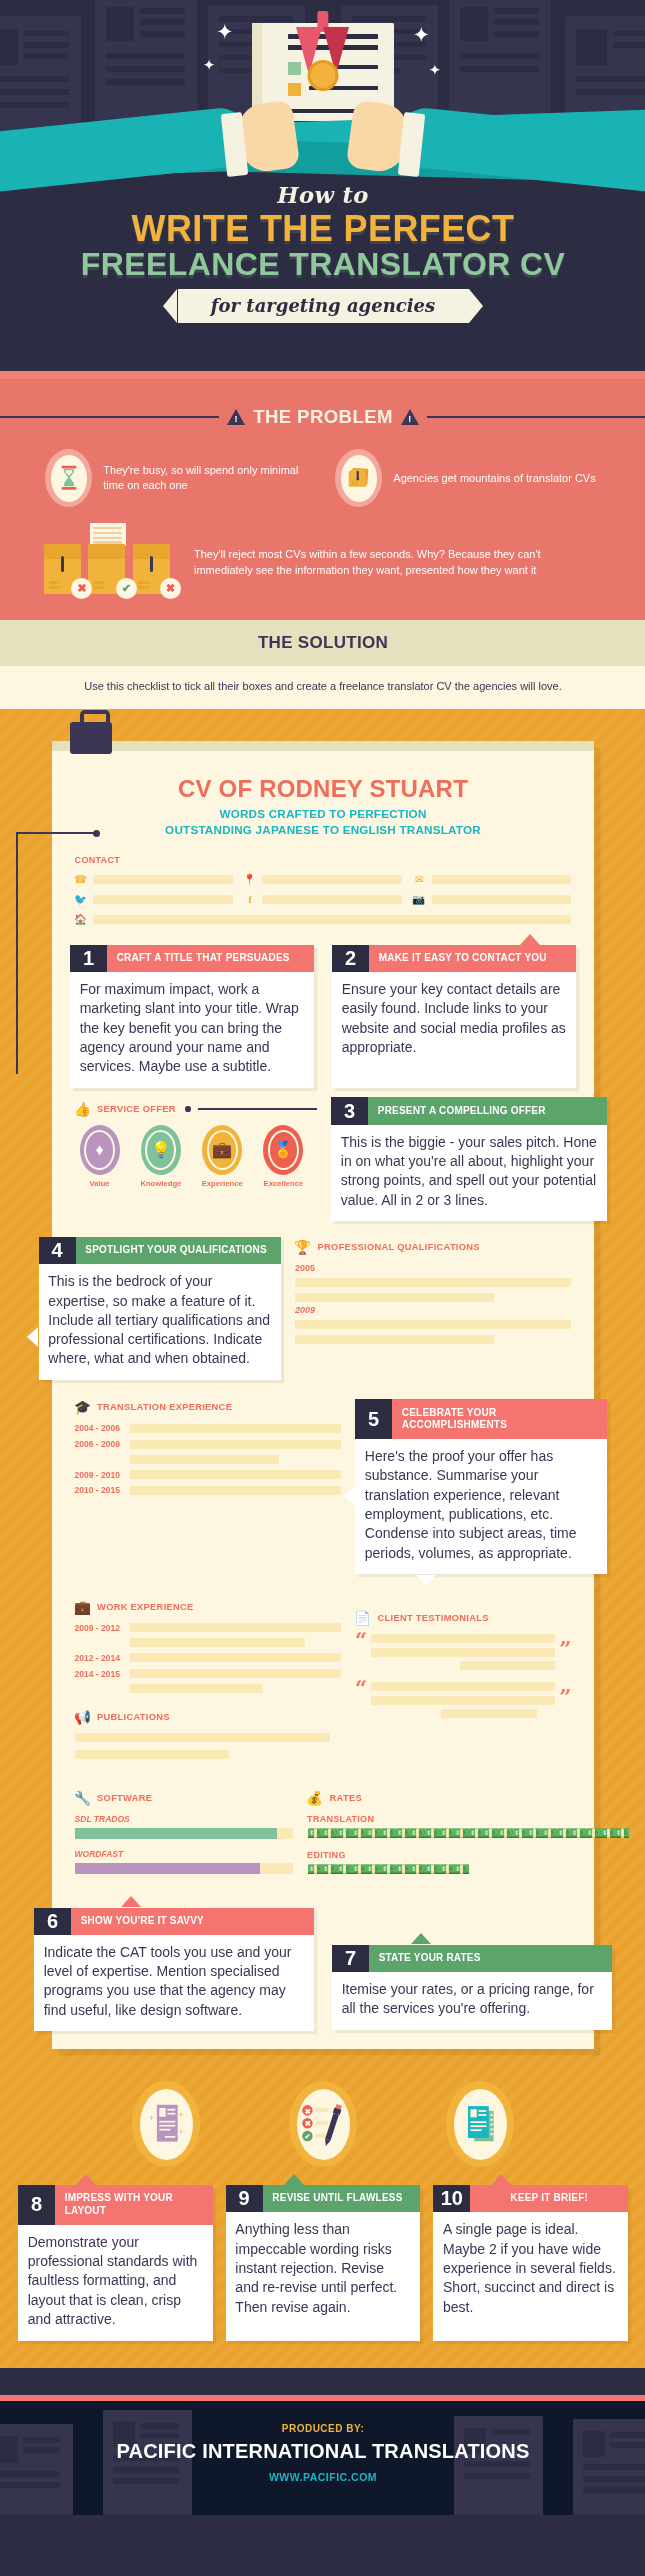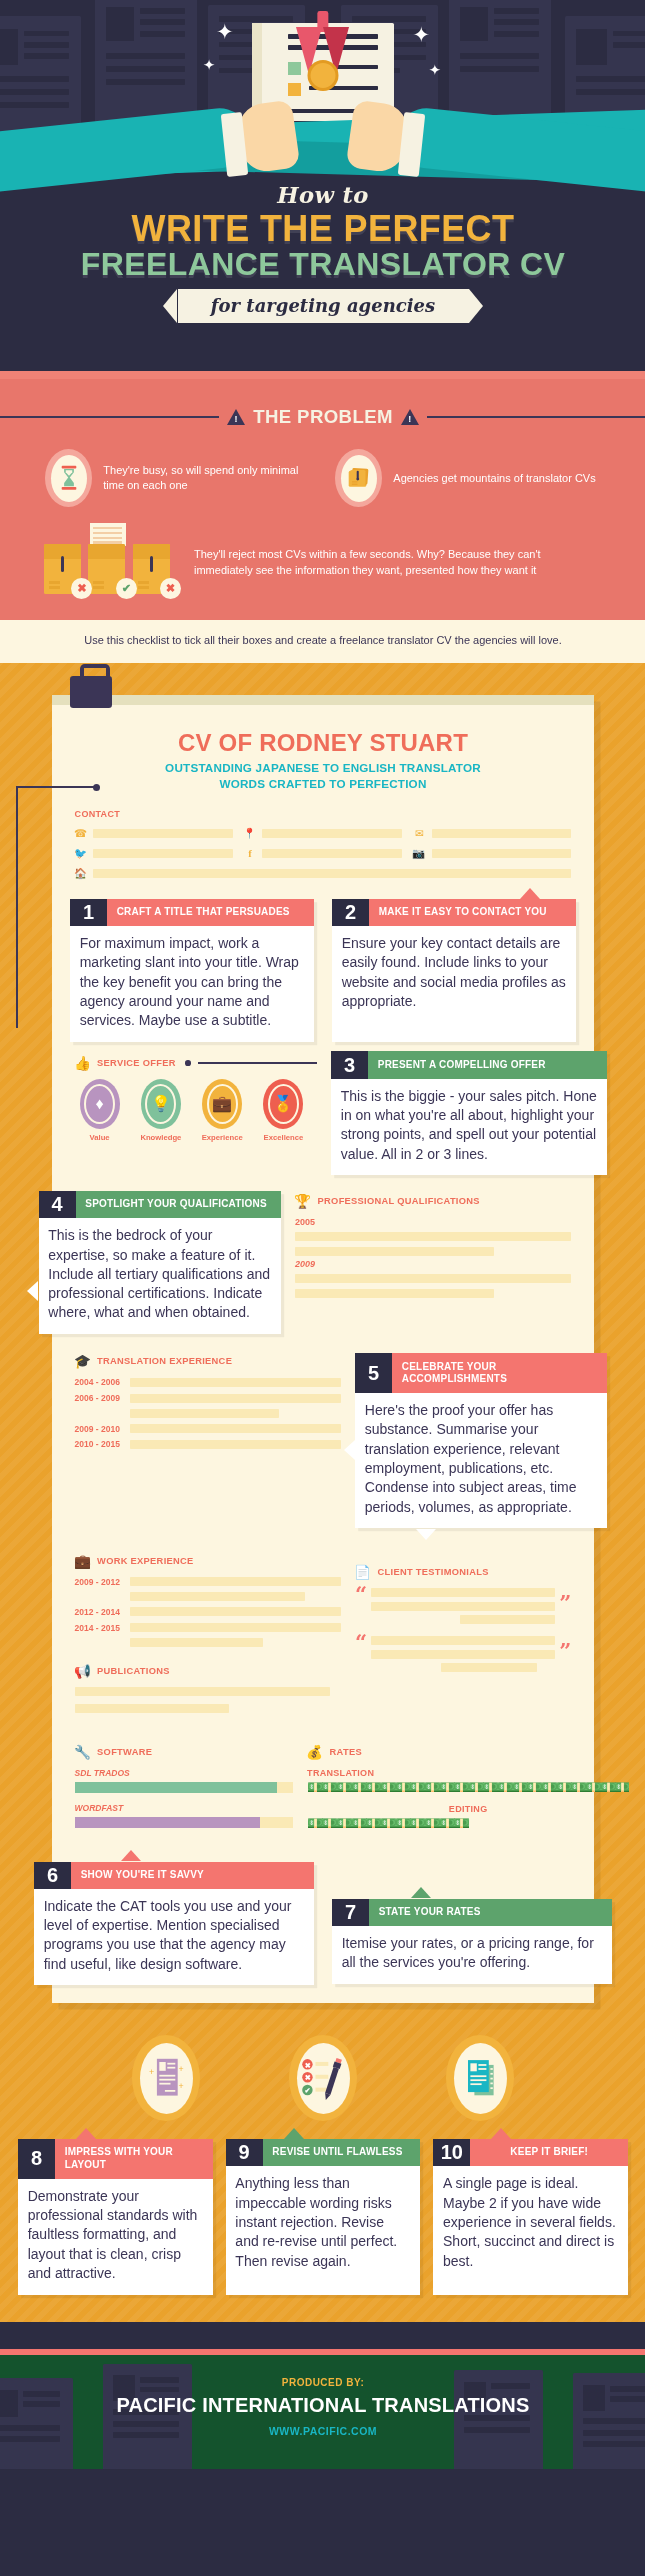--- a/index.html
+++ b/index.html
@@ -185,21 +185,21 @@
   .money { font-size:13.7px; letter-spacing:-2.4px; color:#5da36c; line-height:1; margin-top:3.2px; overflow:hidden; white-space:nowrap;}
 
   
   .bot-icons { display:flex; justify-content:center; gap:89px; padding:32px 0 0; position:relative; }
   .bo { width:68px; height:86px; border-radius:50%; background:#f2b33d; display:flex; align-items:center; justify-content:center; }
   .bo-in { width:53px; height:71px; border-radius:50%; background:#fdf6e0; display:flex; align-items:center; justify-content:center; position:relative;}
   .row3 { display:flex; gap:13px; padding:18px 18px 0; position:relative; }
   .row3 > .step { flex:1; }
 
   
-  .footer { position:relative; background:#14532d; padding:27.4px 0 32px; overflow:hidden; margin-top:27.4px;}
+  .footer { position:relative; background:#0f172a; padding:27.4px 0 32px; overflow:hidden; margin-top:27.4px;}
   .footer .strip { position:absolute; left:0; right:0; top:0; height:5.7px; background:#f4756f; }
   .f-prod { text-align:center; font-size:10px; font-weight:bold; color:#f2b33d; letter-spacing:0.5px; position:relative;}
   .f-name { text-align:center; font-size:20px; font-weight:bold; color:#fff; letter-spacing:0.2px; margin-top:6.5px; position:relative;}
   .f-url { text-align:center; font-size:10.5px; font-weight:bold; color:#19b6c4; letter-spacing:0.5px; margin-top:8px; position:relative;}
 </style>
 </head>
 <body>
 
 <div class="page">
 
@@ -369,39 +369,40 @@
         </div>
         <div class="badge" style="left:27.4px; top:50px; color:#ee5f4f;">✖</div>
         <div class="badge" style="left:72px; top:50px; color:#5da36c;">✔</div>
         <div class="badge" style="left:116px; top:50px; color:#ee5f4f;">✖</div>
       </div>
       <div class="reject-text">They'll reject most CVs within a few seconds. Why? Because they can't immediately see the information they want, presented how they want it</div>
     </div>
   </div>
 
   <div class="solution">
+    <div class="sol-title">THE SOLUTION</div>
     <div class="sol-body">Use this checklist to tick all their boxes and create a freelance translator CV the agencies will love.</div>
   </div>
 
   <div class="body-wrap">
     <div class="stripes"></div>
 
     <div class="cv-sheet">
       <div class="briefcase"></div>
       <div class="cv-top-bar"></div>
 
       <div class="leader">
         <div class="v"></div>
           <div class="h"></div>
           <div class="dot"></div>
       </div>
 
       <div class="cv-name">CV OF RODNEY STUART</div>
+      <div class="cv-sub">WORDS CRAFTED TO PERFECTION</div>
       <div class="cv-sub">OUTSTANDING JAPANESE TO ENGLISH TRANSLATOR</div>
-      <div class="cv-sub">WORDS CRAFTED TO PERFECTION</div>
 
       <div class="contact-sec">
         <div class="mini-label">CONTACT</div>
         <div class="contact-grid">
           <div class="c-item">
               <span class="ic">☎</span>
               <span class="bar"></span>
             </div>
           <div class="c-item">
               <span class="ic">📍</span>
@@ -633,21 +634,21 @@
               </div>
           </div>
         </div>
         <div class="cvcol">
           <div class="cv-sec-head">
             <span class="badge-ic">💰</span>
             <span class="lbl">RATES</span>
           </div>
           <div class="nm mini-label" style="margin-bottom:1.6px;">TRANSLATION</div>
           <div class="money">💵💵💵💵💵💵💵💵💵💵💵💵💵💵💵💵💵💵💵💵💵💵</div>
-          <div class="nm mini-label" style="margin:9.7px 0 1.6px;text-align:center;">EDITING</div>
+          <div class="nm mini-label" style="margin:9.7px 0 1.6px;">EDITING</div>
           <div class="money">💵💵💵💵💵💵💵💵💵💵💵</div>
         </div>
       </div>
 
       <div class="row2" style="margin-top:24px; align-items:flex-start;">
         <div class="step" style="margin-left:-36px;">
           <div class="notch-up" style="left:87px; border-bottom:11.3px solid #f4756f;"></div>
           <div class="step-head">
             <div class="step-num">6</div>
             <div class="step-title pink">SHOW YOU'RE IT SAVVY</div>

